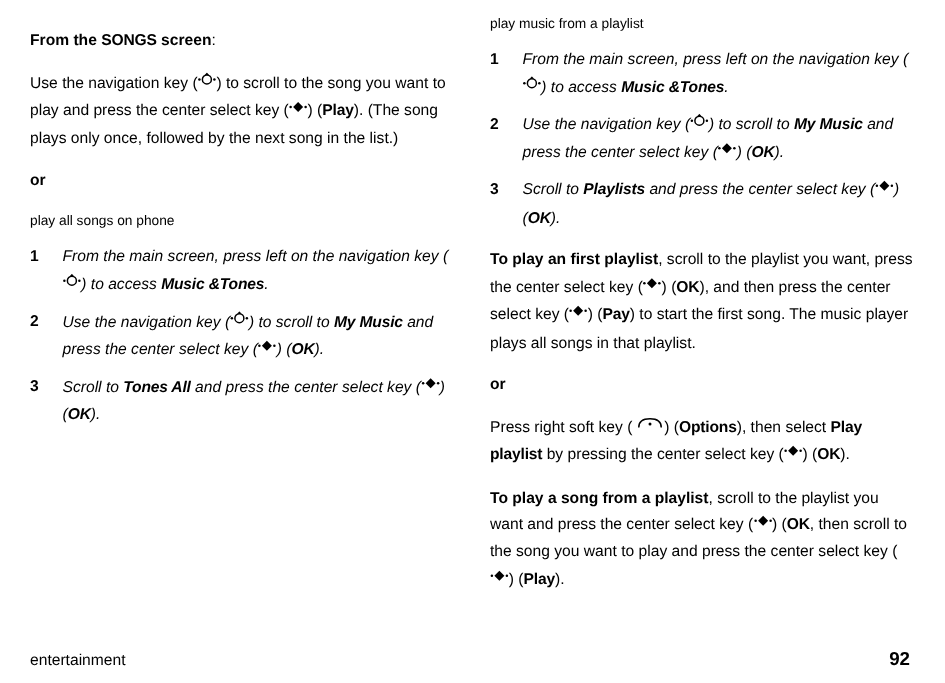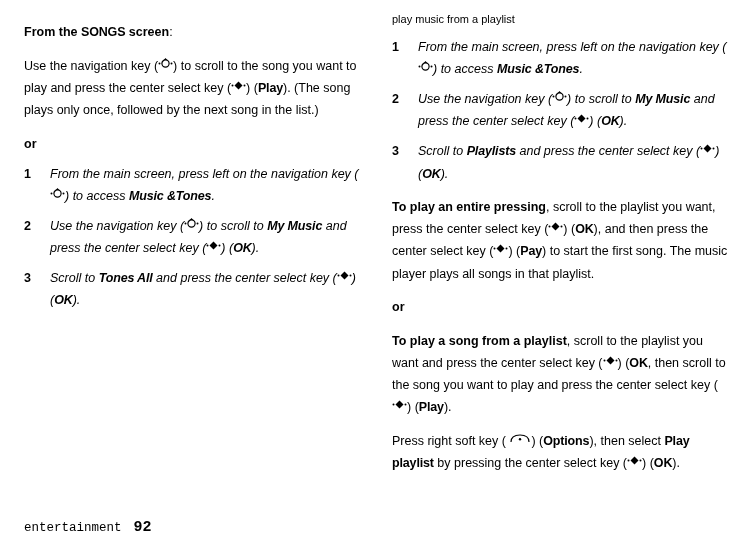--- a/index.html
+++ b/index.html
@@ -56,26 +56,25 @@
     font-style: italic;
   }
   .icon {
     display: inline-block;
     vertical-align: middle;
     position: relative;
     top: -1px;
   }
   .footer {
     display: flex;
-    justify-content: flex-start;
+    justify-content: space-between;
     align-items: baseline;
-    gap: 12px;
+    gap: 40px;
     padding-top: 4px;
     padding-right: 4px;
-    font-family: Liberation Mono, monospace;
   }
   .footer .label {
     font-size: 12.5px;
   }
   .footer .page-num {
     font-size: 15px;
     font-weight: bold;
   }
 </style>
 </head>
@@ -99,20 +98,21 @@
             </svg></span><span>) to scroll to the song you want to play and press the center select key (</span><span class="icon"><svg width="15" height="11" viewBox="0 0 15 11">
               <circle cx="1.5" cy="5.5" r="1" fill="#000"></circle>
               <circle cx="13.5" cy="5.5" r="1" fill="#000"></circle>
               <polygon points="7.5,1.5 3.5,5.5 7.5,9.5 11.5,5.5" fill="#000"></polygon>
             </svg></span><span>) (</span><span class="narrow-bold">Play</span><span>). (The song plays only once, followed by the next song in the list.)</span>
       </p>
 
       <p class="bold">or</p>
 
 
+      <p class="heading">play all songs on phone</p>
 
       <div class="step">
         <div class="num">1</div>
         <div class="body">
           <span>From the main screen, press left on the navigation key (</span><span class="icon"><svg width="15" height="11" viewBox="0 0 15 11">
                 <circle cx="7.5" cy="5.5" r="3.6" fill="none" stroke="#000" stroke-width="1.2"></circle>
                 <circle cx="1.5" cy="5.5" r="1" fill="#000"></circle>
                 <circle cx="13.5" cy="5.5" r="1" fill="#000"></circle>
                 <polygon points="7.5,0 5.8,2 9.2,2" fill="#000"></polygon>
               </svg></span><span>) to access </span><span class="narrow-bold">Music &amp;Tones</span><span>.</span>
@@ -185,54 +185,54 @@
         <div class="body">
           <span>Scroll to </span><span class="narrow-bold">Playlists</span><span> and press the center select key (</span><span class="icon"><svg width="15" height="11" viewBox="0 0 15 11">
                 <circle cx="1.5" cy="5.5" r="1" fill="#000"></circle>
                 <circle cx="13.5" cy="5.5" r="1" fill="#000"></circle>
                 <polygon points="7.5,1.5 3.5,5.5 7.5,9.5 11.5,5.5" fill="#000"></polygon>
               </svg></span><span>) (</span><span class="narrow-bold">OK</span><span>).</span>
         </div>
       </div>
 
       <p>
-        <span class="bold">To play an entire pressing</span><span>, scroll to the playlist you want, press the center select key (</span><span class="icon"><svg width="15" height="11" viewBox="0 0 15 11">
+        <span class="bold">To play an first playlist</span><span>, scroll to the playlist you want, press the center select key (</span><span class="icon"><svg width="15" height="11" viewBox="0 0 15 11">
               <circle cx="1.5" cy="5.5" r="1" fill="#000"></circle>
               <circle cx="13.5" cy="5.5" r="1" fill="#000"></circle>
               <polygon points="7.5,1.5 3.5,5.5 7.5,9.5 11.5,5.5" fill="#000"></polygon>
             </svg></span><span>) (</span><span class="narrow-bold">OK</span><span>), and then press the center select key (</span><span class="icon"><svg width="15" height="11" viewBox="0 0 15 11">
               <circle cx="1.5" cy="5.5" r="1" fill="#000"></circle>
               <circle cx="13.5" cy="5.5" r="1" fill="#000"></circle>
               <polygon points="7.5,1.5 3.5,5.5 7.5,9.5 11.5,5.5" fill="#000"></polygon>
             </svg></span><span>) (</span><span class="narrow-bold">Pay</span><span>) to start the first song. The music player plays all songs in that playlist.</span>
       </p>
 
       <p class="bold">or</p>
-
-      <p>
-        <span class="bold">To play a song from a playlist</span><span>, scroll to the playlist you want and press the center select key (</span><span class="icon"><svg width="15" height="11" viewBox="0 0 15 11">
-              <circle cx="1.5" cy="5.5" r="1" fill="#000"></circle>
-              <circle cx="13.5" cy="5.5" r="1" fill="#000"></circle>
-              <polygon points="7.5,1.5 3.5,5.5 7.5,9.5 11.5,5.5" fill="#000"></polygon>
-            </svg></span><span>) (</span><span class="narrow-bold">OK</span><span>, then scroll to the song you want to play and press the center select key (</span><span class="icon"><svg width="15" height="11" viewBox="0 0 15 11">
-              <circle cx="1.5" cy="5.5" r="1" fill="#000"></circle>
-              <circle cx="13.5" cy="5.5" r="1" fill="#000"></circle>
-              <polygon points="7.5,1.5 3.5,5.5 7.5,9.5 11.5,5.5" fill="#000"></polygon>
-            </svg></span><span>) (</span><span class="narrow-bold">Play</span><span>).</span>
-      </p>
 
       <p>
         <span>Press right soft key  ( </span><span class="icon"><svg width="22" height="11" viewBox="0 0 22 11">
               <path d="M2 9 Q2 2 11 2 Q20 2 20 9" fill="none" stroke="#000" stroke-width="1.2"></path>
               <circle cx="11" cy="6.2" r="1.2" fill="#000"></circle>
             </svg></span><span>) (</span><span class="narrow-bold">Options</span><span>), then select </span><span class="narrow-bold">Play playlist</span><span> by pressing the center select key (</span><span class="icon"><svg width="15" height="11" viewBox="0 0 15 11">
               <circle cx="1.5" cy="5.5" r="1" fill="#000"></circle>
               <circle cx="13.5" cy="5.5" r="1" fill="#000"></circle>
               <polygon points="7.5,1.5 3.5,5.5 7.5,9.5 11.5,5.5" fill="#000"></polygon>
             </svg></span><span>) (</span><span class="narrow-bold">OK</span><span>).</span>
+      </p>
+
+      <p>
+        <span class="bold">To play a song from a playlist</span><span>, scroll to the playlist you want and press the center select key (</span><span class="icon"><svg width="15" height="11" viewBox="0 0 15 11">
+              <circle cx="1.5" cy="5.5" r="1" fill="#000"></circle>
+              <circle cx="13.5" cy="5.5" r="1" fill="#000"></circle>
+              <polygon points="7.5,1.5 3.5,5.5 7.5,9.5 11.5,5.5" fill="#000"></polygon>
+            </svg></span><span>) (</span><span class="narrow-bold">OK</span><span>, then scroll to the song you want to play and press the center select key (</span><span class="icon"><svg width="15" height="11" viewBox="0 0 15 11">
+              <circle cx="1.5" cy="5.5" r="1" fill="#000"></circle>
+              <circle cx="13.5" cy="5.5" r="1" fill="#000"></circle>
+              <polygon points="7.5,1.5 3.5,5.5 7.5,9.5 11.5,5.5" fill="#000"></polygon>
+            </svg></span><span>) (</span><span class="narrow-bold">Play</span><span>).</span>
       </p>
 
     </div>
   </div>
 
   <div class="footer">
     <span class="label">entertainment</span>
     <span class="page-num">92</span>
   </div>
 </div>

